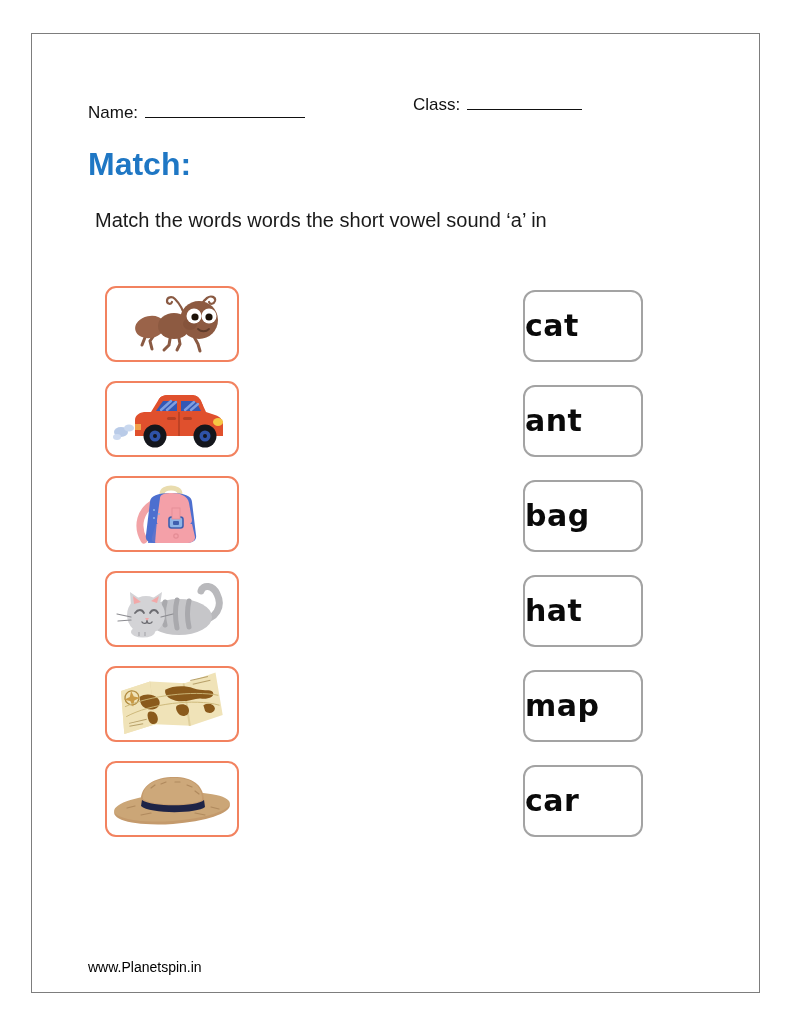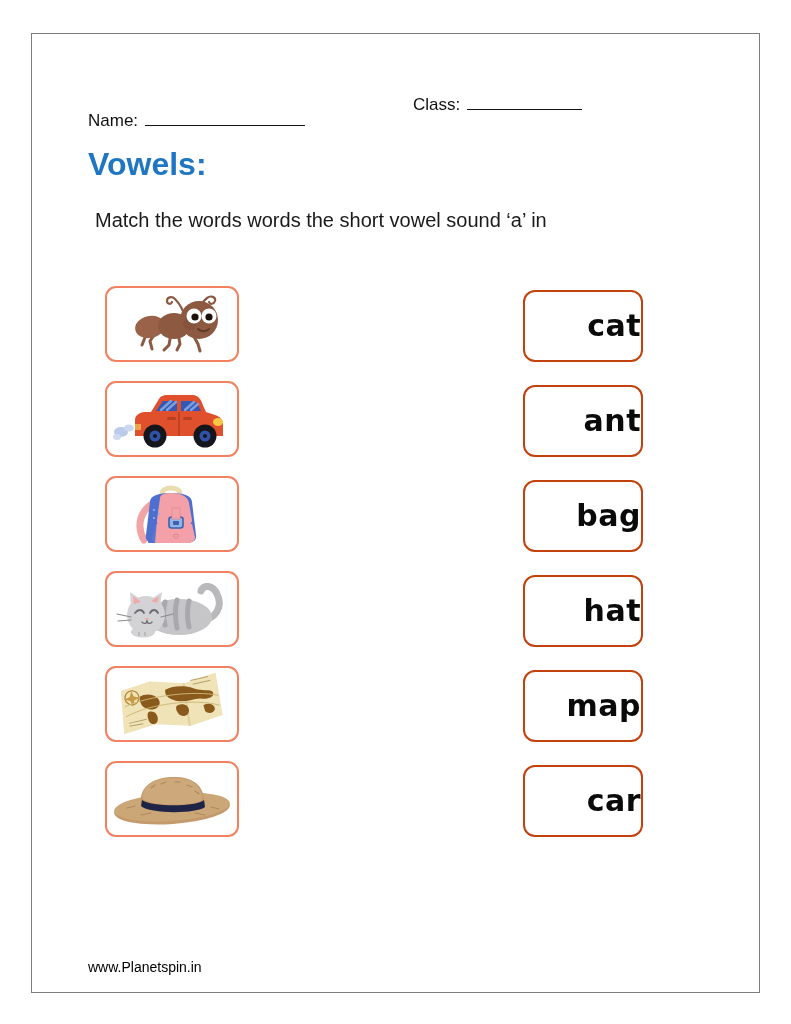--- a/index.html
+++ b/index.html
@@ -43,21 +43,21 @@
     height: 28px;
   }
   .field {
     position: absolute;
     display: flex;
     align-items: baseline;
     font-size: 17px;
     color: #111111;
     white-space: nowrap;
   }
-  .field-name { left: 0px; top: 16px; }
+  .field-name { left: 0px; top: 8px; }
   .field-class { left: 325px; top: 0px; }
   .field-label { font-size: 17px; color: #111; }
   .field-rule {
     display: inline-block;
     border-bottom: 1.6px solid #111111;
     margin-left: 7px;
     height: 14px;
   }
   .rule-long { width: 160px; }
   .rule-short { width: 115px; }
@@ -110,28 +110,28 @@
     display: flex;
     align-items: center;
     justify-content: center;
     overflow: hidden;
   }
   .picture-box svg { display: block; }
 
   .word-box {
     width: 120px;
     height: 72px;
-    border: 2px solid #c2410c;
+    border: 2px solid #a3a3a3;
     border-radius: 12px;
     box-sizing: border-box;
     margin-bottom: 23px;
     background: #ffffff;
     display: flex;
     align-items: center;
-    justify-content: flex-end;
+    justify-content: flex-start;
   }
   .word-text {
     font-family: "DejaVu Sans", sans-serif;
     font-size: 30px;
     font-weight: bold;
     color: #0a0a0a;
     letter-spacing: 0.5px;
     line-height: 1;
   }
 
@@ -155,21 +155,21 @@
     <div class="field field-name">
       <span class="field-label">Name:</span>
       <span class="field-rule rule-long"></span>
     </div>
     <div class="field field-class">
       <span class="field-label">Class:</span>
       <span class="field-rule rule-short"></span>
     </div>
   </div>
 
-  <div class="title">Vowels:</div>
+  <div class="title">Match:</div>
 
   <div class="instructions">
     <span class="line">Match the words words the short vowel sound ‘a’ in</span>
   </div>
 
   <div class="picture-column">
 
     <div class="picture-box">
       <svg width="116" height="66" viewBox="0 0 116 66">
 

